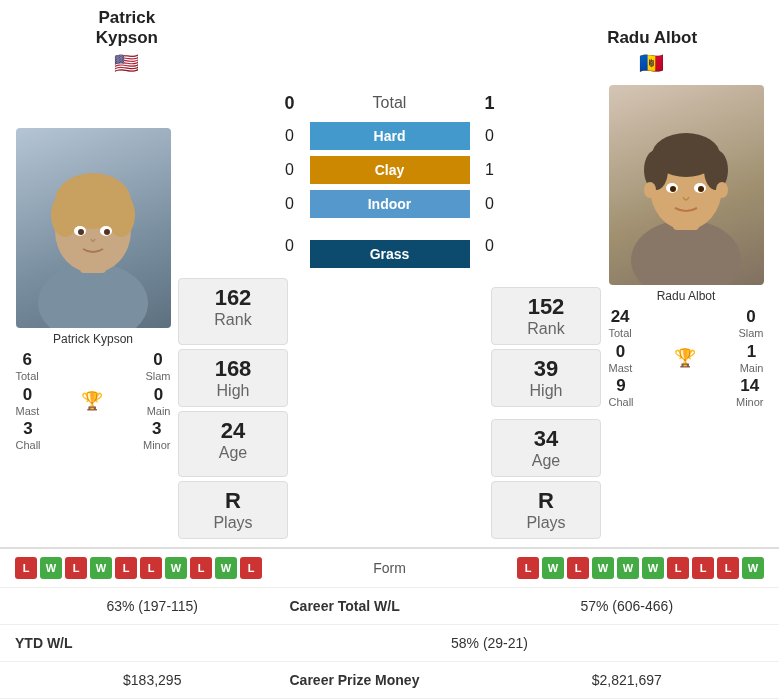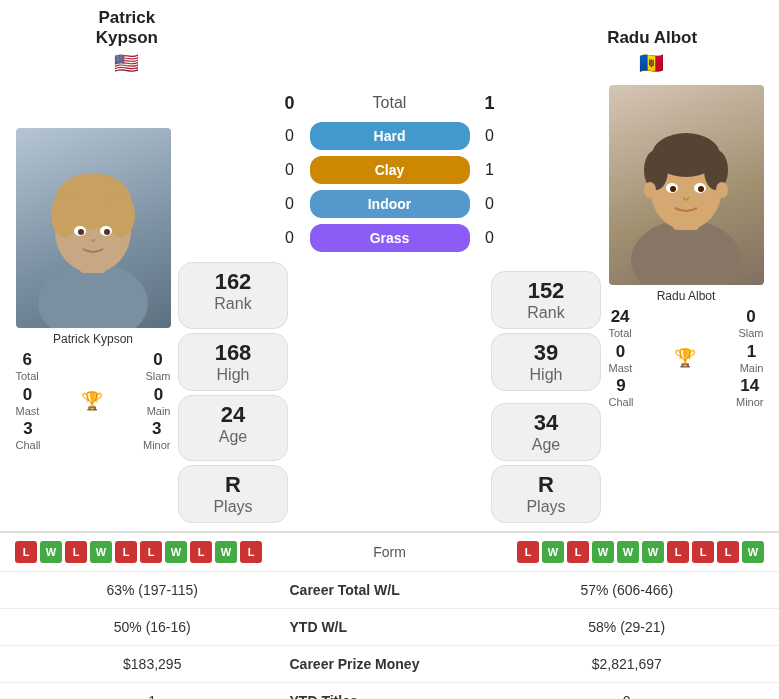--- a/index.html
+++ b/index.html
@@ -43,32 +43,32 @@
       width: 40px;
       text-align: center;
       font-size: 16px;
       color: #222;
     }
 
     .surface-btn {
       flex: 1;
       padding: 6px 3px;
       border: none;
-      border-radius: 12px;
+      border-radius: 0;
       color: #fff;
       font-size: 14px;
       font-weight: bold;
       cursor: pointer;
       text-align: center;
     }
 
     .surface-btn.hard { background: #4499cc; }
     .surface-btn.clay { background: #cc8800; }
     .surface-btn.indoor { background: #5599cc; }
-    .surface-btn.grass { background: #8b5cf6; }
+    .surface-btn.grass { background: #0c4a6e; margin-top: 16px; }
 
     .total-row {
       display: flex;
       align-items: center;
       width: 100%;
       margin-bottom: 8px;
     }
 
     .total-score {
       width: 40px;
@@ -192,21 +192,21 @@
       width: 240px;
       display: flex;
       flex-direction: column;
       align-items: center;
       margin-top: 0;
     }
 
     .left-rank-box, .right-rank-box {
       background: #f0f0f0;
       border: 1px solid #ddd;
-      border-radius: 14px;
+      border-radius: 4px;
       width: 110px;
       padding: 6px 8px;
       text-align: center;
       margin-top: 6px;
     }
 
     .player-stats-row {
       display: flex;
       justify-content: space-between;
       width: 155px;
@@ -573,21 +573,20 @@
         </div>
     </div>
 
     <div class="data-row">
       <div class="data-row-left">63% (197-115)</div>
       <div class="data-row-center">Career Total W/L</div>
       <div class="data-row-right">57% (606-466)</div>
     </div>
 
     <div class="data-row">
-      <div class="data-row-left">50% (16-16)</div>
       <div class="data-row-center">YTD W/L</div>
       <div class="data-row-right">58% (29-21)</div>
     </div>
 
     <div class="data-row">
       <div class="data-row-left">$183,295</div>
       <div class="data-row-center">Career Prize Money</div>
       <div class="data-row-right">$2,821,697</div>
     </div>
 

